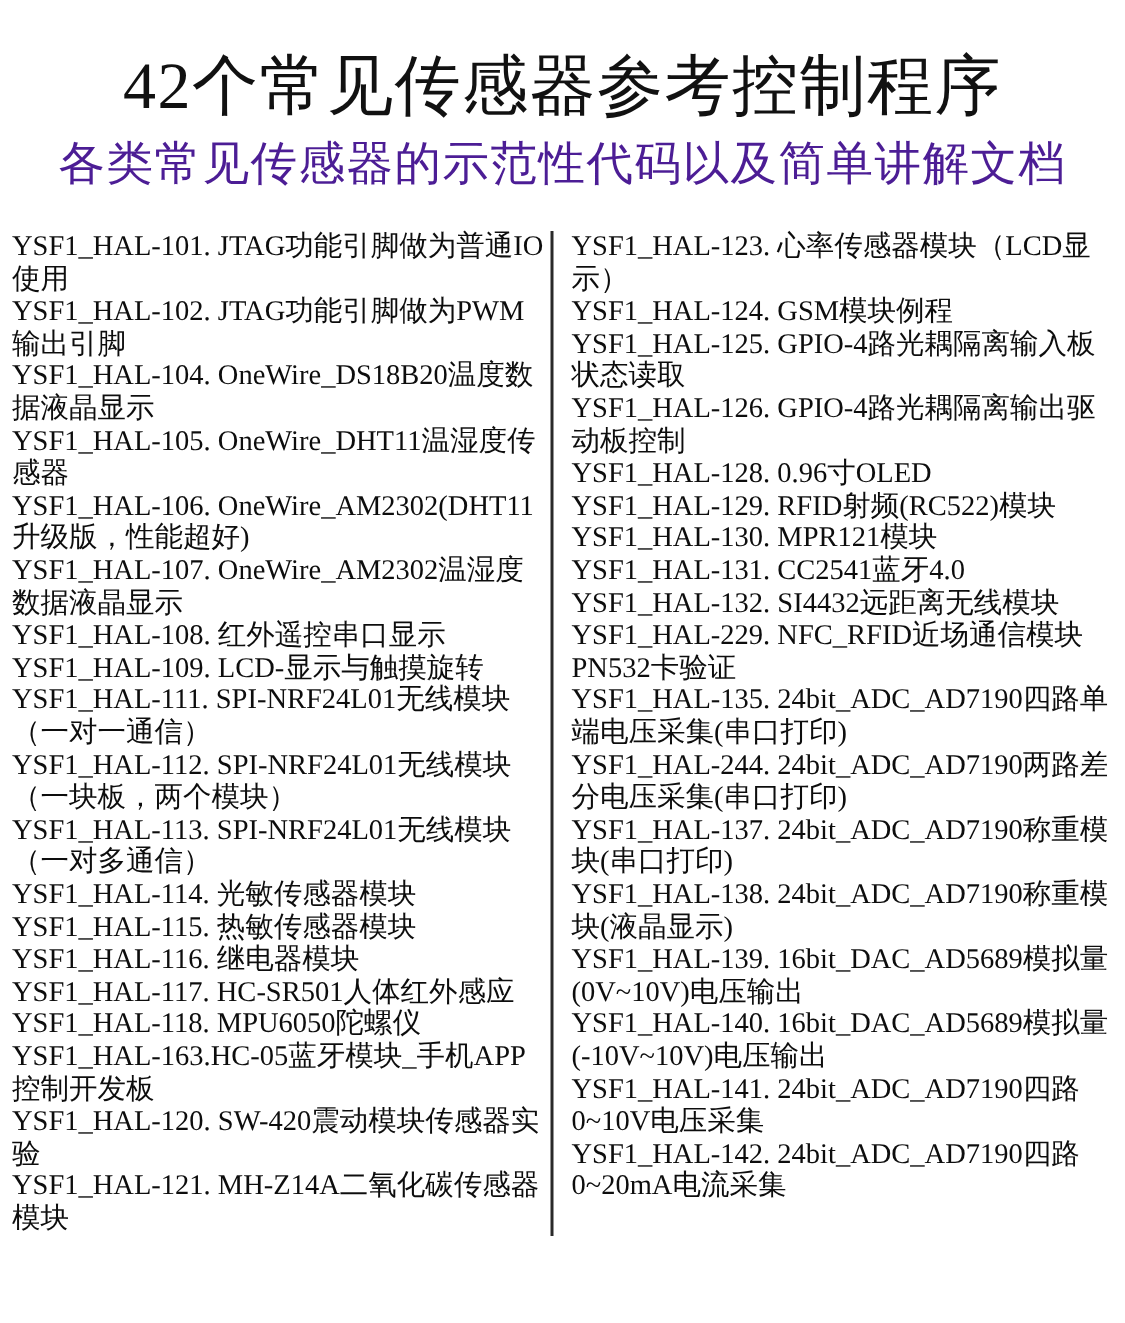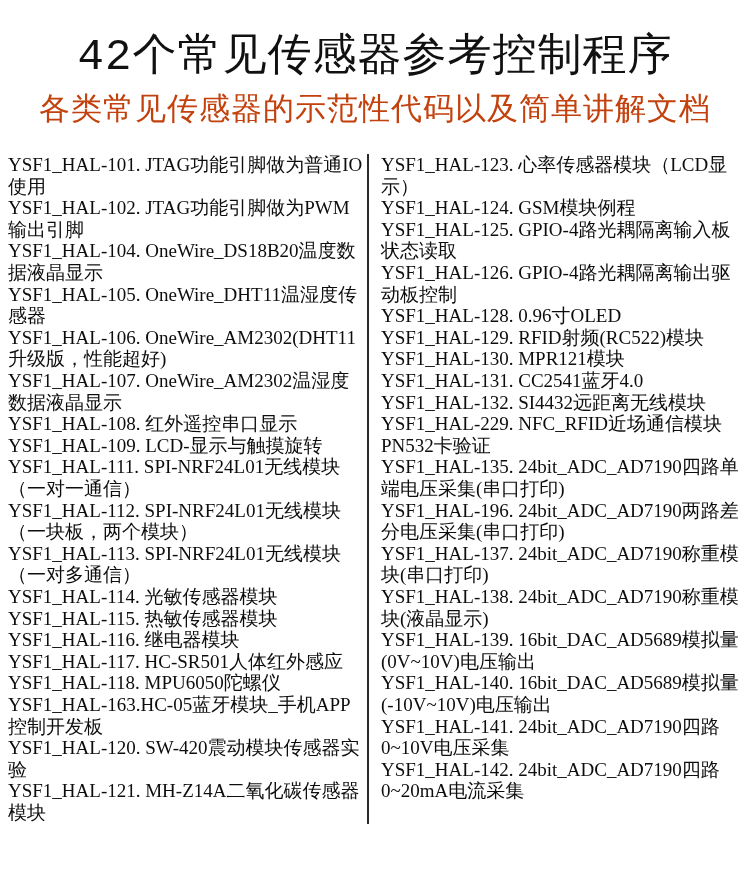--- a/index.html
+++ b/index.html
@@ -19,35 +19,35 @@
     height: 882px;
     background: #ffffff;
     box-sizing: border-box;
   }
   .doc-header {
     text-align: center;
     padding-top: 32px;
   }
   .doc-title {
     margin: 0;
-    font-family: Liberation Mono, monospace;
+    font-family: Liberation Serif, serif;
     font-weight: 300;
     font-size: 44px;
     line-height: 1.18;
     letter-spacing: 1px;
     color: #111111;
   }
   .doc-subtitle {
     margin: 6px 0 0 0;
     font-family: "Liberation Sans", "DejaVu Sans", sans-serif;
     font-weight: 300;
     font-size: 31px;
     line-height: 1.2;
     letter-spacing: 1px;
-    color: #c2410c;
+    color: #4c1d95;
   }
   .columns {
     display: flex;
     margin-top: 27px;
     align-items: stretch;
   }
   .col {
     font-size: 19px;
     line-height: 21.6px;
     color: #0d0d0d;
@@ -109,21 +109,21 @@
       <p class="list-item">YSF1_HAL-124. GSM模块例程</p>
       <p class="list-item">YSF1_HAL-125. GPIO-4路光耦隔离输入板状态读取</p>
       <p class="list-item">YSF1_HAL-126. GPIO-4路光耦隔离输出驱动板控制</p>
       <p class="list-item">YSF1_HAL-128. 0.96寸OLED</p>
       <p class="list-item">YSF1_HAL-129. RFID射频(RC522)模块</p>
       <p class="list-item">YSF1_HAL-130. MPR121模块</p>
       <p class="list-item">YSF1_HAL-131. CC2541蓝牙4.0</p>
       <p class="list-item">YSF1_HAL-132. SI4432远距离无线模块</p>
       <p class="list-item">YSF1_HAL-229. NFC_RFID近场通信模块PN532卡验证</p>
       <p class="list-item">YSF1_HAL-135. 24bit_ADC_AD7190四路单端电压采集(串口打印)</p>
-      <p class="list-item">YSF1_HAL-196. 24bit_ADC_AD7190两路差分电压采集(串口打印)</p>
+      <p class="list-item">YSF1_HAL-244. 24bit_ADC_AD7190两路差分电压采集(串口打印)</p>
       <p class="list-item">YSF1_HAL-137. 24bit_ADC_AD7190称重模块(串口打印)</p>
       <p class="list-item">YSF1_HAL-138. 24bit_ADC_AD7190称重模块(液晶显示)</p>
       <p class="list-item">YSF1_HAL-139. 16bit_DAC_AD5689模拟量(0V~10V)电压输出</p>
       <p class="list-item">YSF1_HAL-140. 16bit_DAC_AD5689模拟量(-10V~10V)电压输出</p>
       <p class="list-item">YSF1_HAL-141. 24bit_ADC_AD7190四路0~10V电压采集</p>
       <p class="list-item">YSF1_HAL-142. 24bit_ADC_AD7190四路0~20mA电流采集</p>
     </section>
 
   </main>
 </div>

